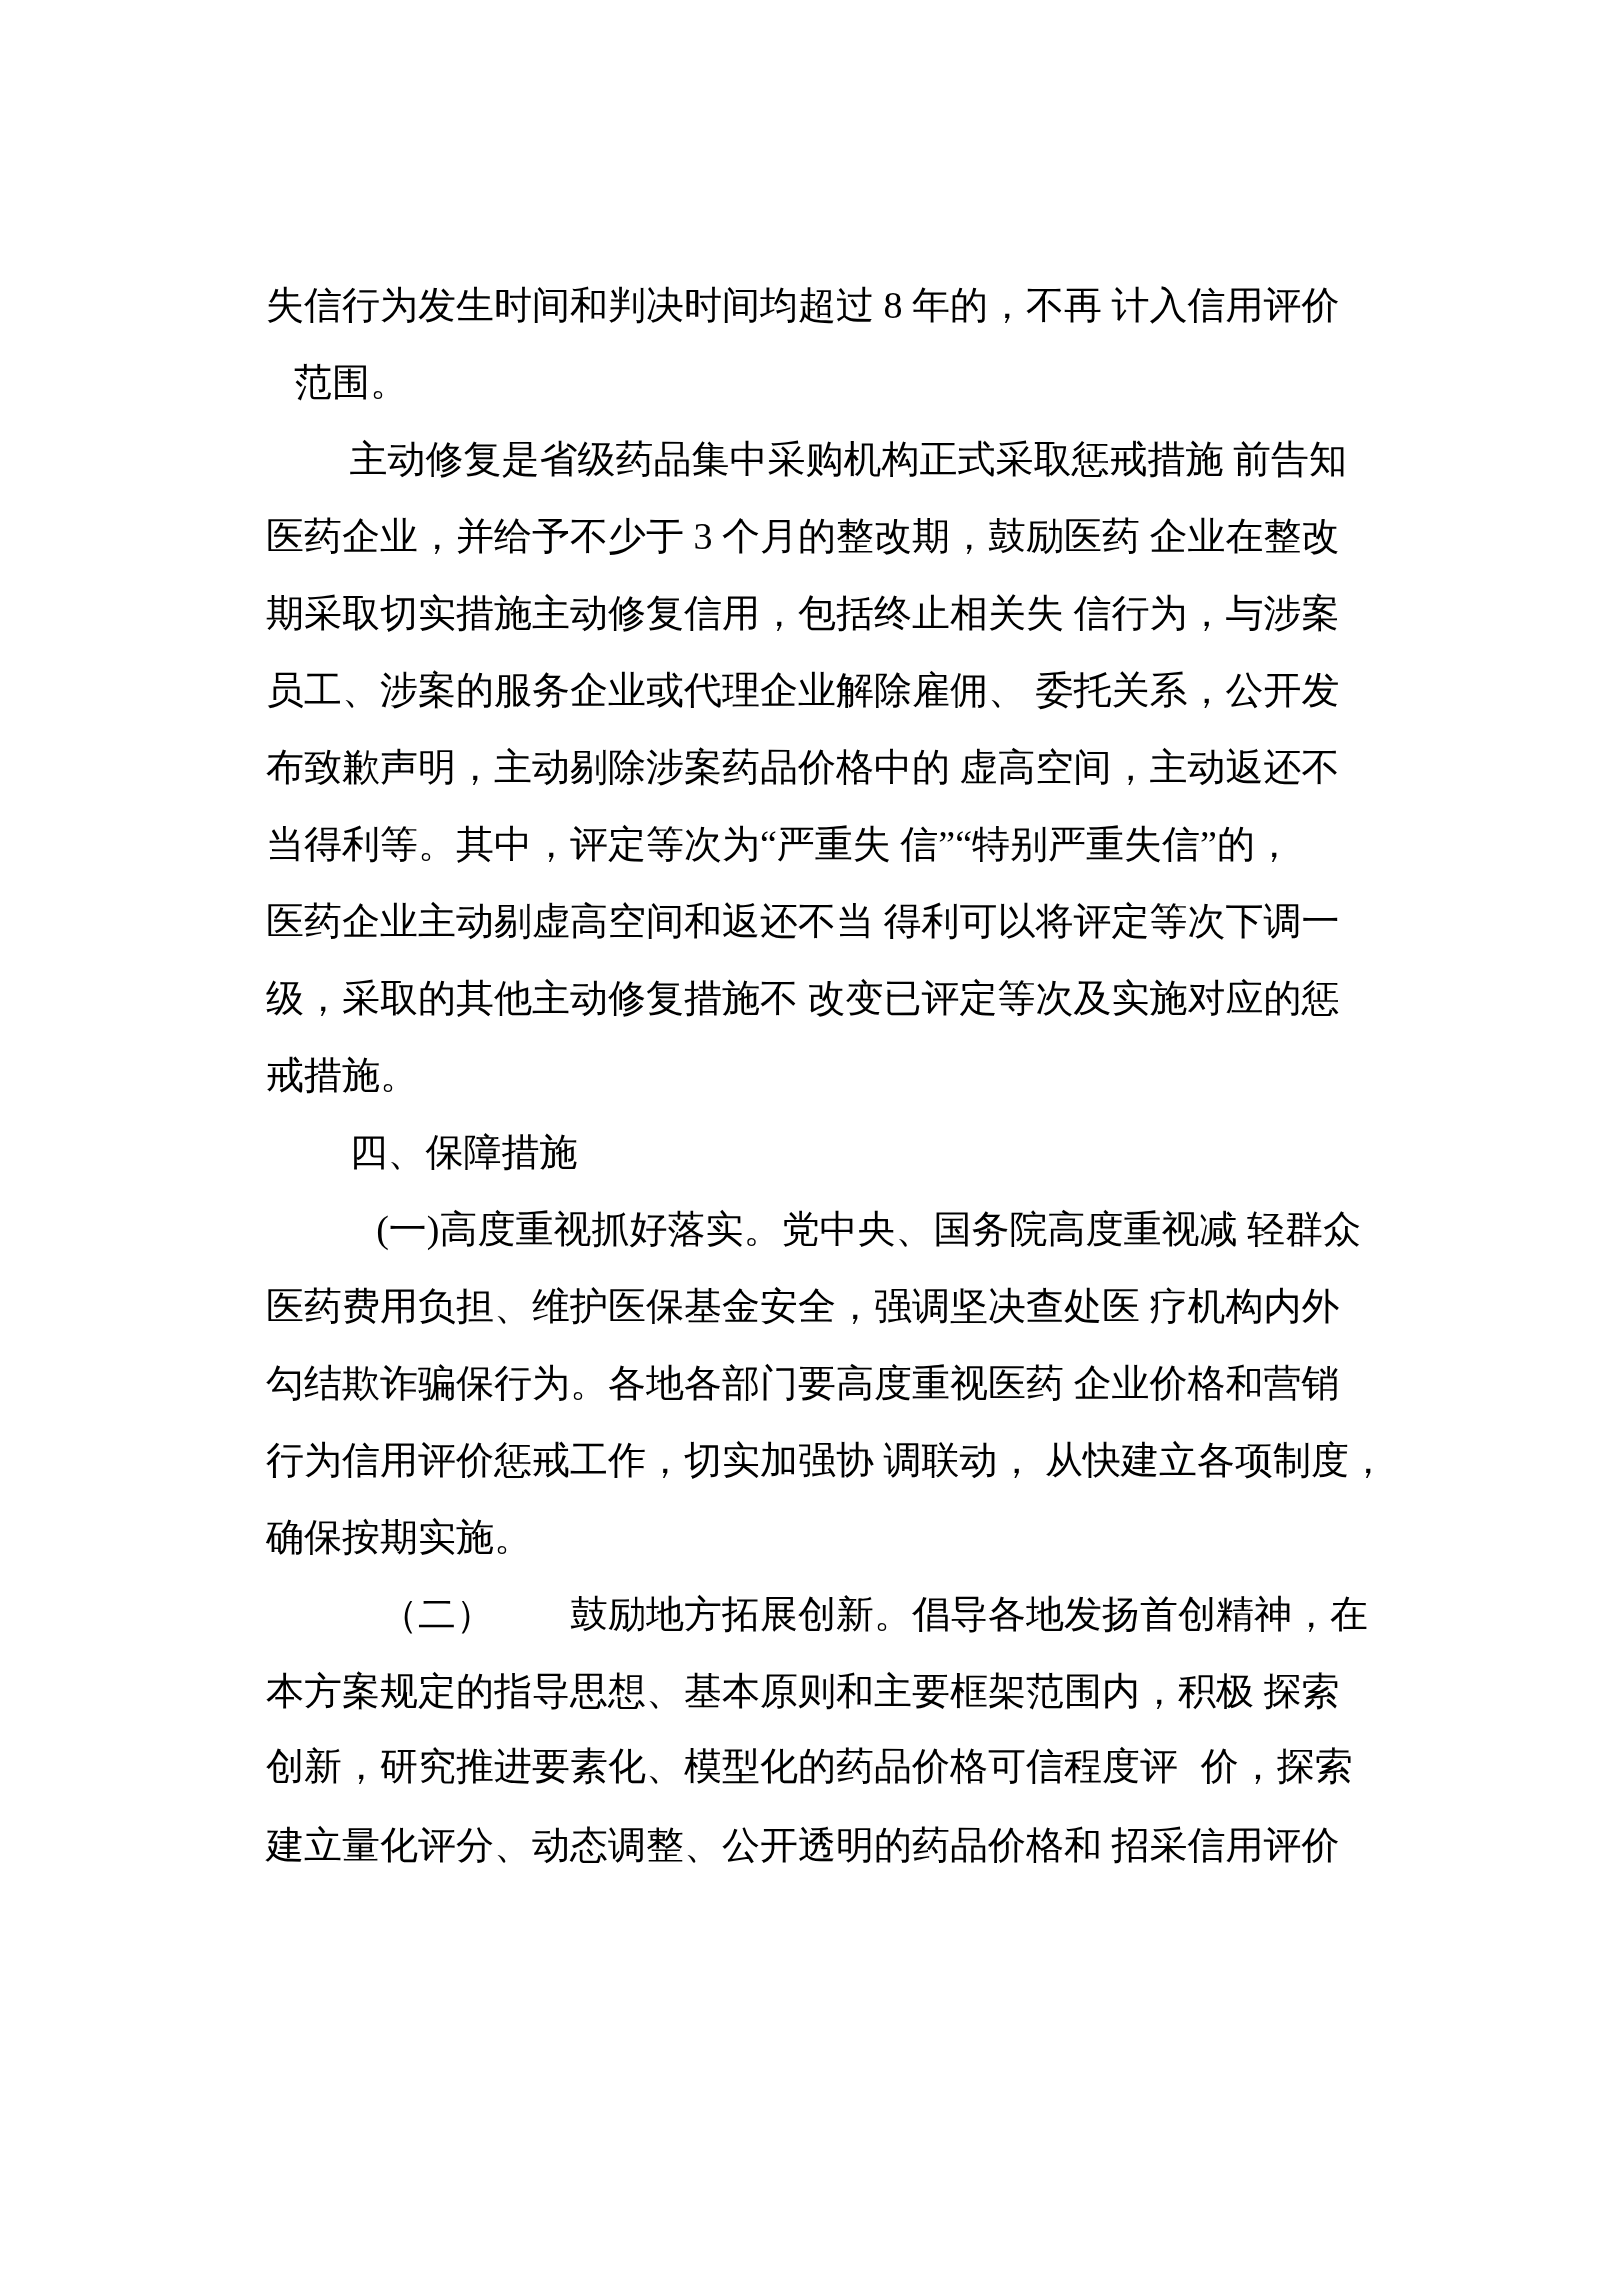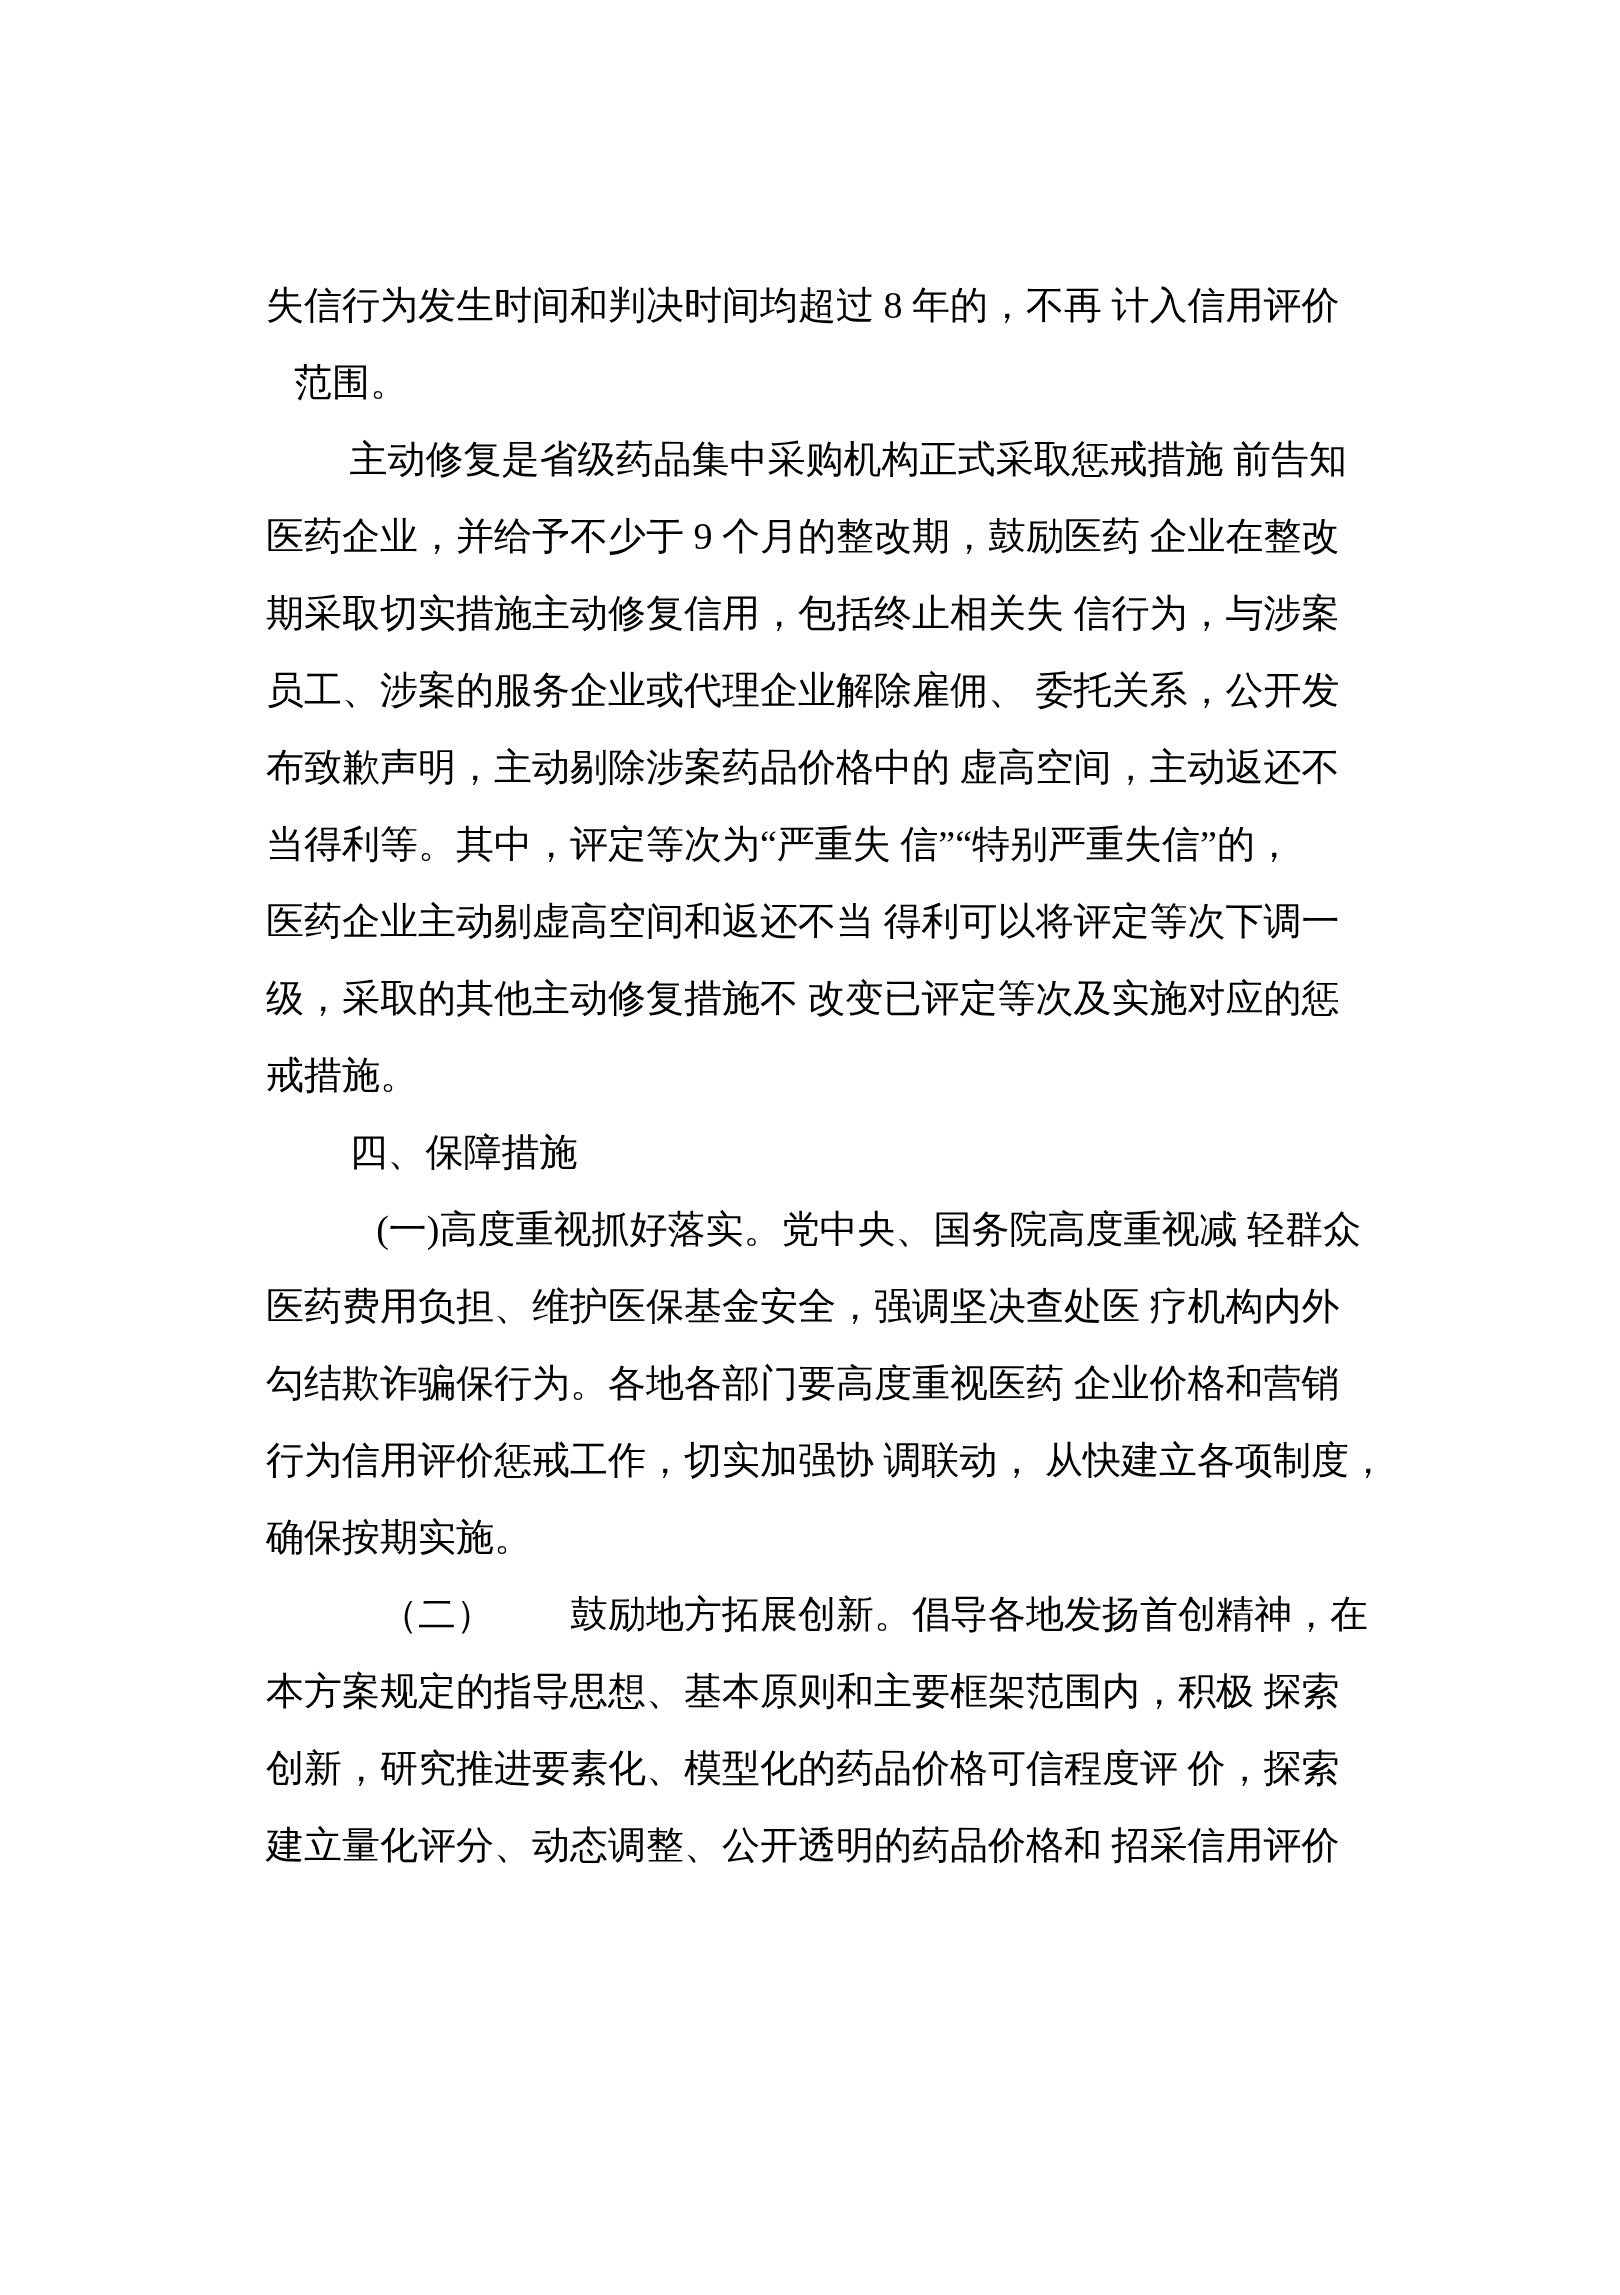--- a/index.html
+++ b/index.html
@@ -36,33 +36,33 @@
   }
 </style>
 </head>
 <body>
 
 <div class="page">
   <div class="text-block" id="text-block">
       <div class="line" style="text-indent: 0em;">失信行为发生时间和判决时间均超过 8 年的，不再 计入信用评价</div>
       <div class="line" style="text-indent: 0em; margin-left: 28px;">范围。</div>
       <div class="line" style="text-indent: 2.2em; text-align: center;">主动修复是省级药品集中采购机构正式采取惩戒措施 前告知</div>
-      <div class="line" style="text-indent: 0em;">医药企业，并给予不少于 9 个月的整改期，鼓励医药 企业在整改</div>
+      <div class="line" style="text-indent: 0em;">医药企业，并给予不少于 3 个月的整改期，鼓励医药 企业在整改</div>
       <div class="line" style="text-indent: 0em;">期采取切实措施主动修复信用，包括终止相关失 信行为，与涉案</div>
       <div class="line" style="text-indent: 0em;">员工、涉案的服务企业或代理企业解除雇佣、 委托关系，公开发</div>
       <div class="line" style="text-indent: 0em;">布致歉声明，主动剔除涉案药品价格中的 虚高空间，主动返还不</div>
       <div class="line" style="text-indent: 0em;">当得利等。其中，评定等次为“严重失 信”“特别严重失信”的，</div>
       <div class="line" style="text-indent: 0em;">医药企业主动剔虚高空间和返还不当 得利可以将评定等次下调一</div>
       <div class="line" style="text-indent: 0em;">级，采取的其他主动修复措施不 改变已评定等次及实施对应的惩</div>
       <div class="line" style="text-indent: 0em;">戒措施。</div>
       <div class="line" style="text-indent: 2.2em;">四、保障措施</div>
       <div class="line" style="text-indent: 2.9em;">(一)高度重视抓好落实。党中央、国务院高度重视减 轻群众</div>
       <div class="line" style="text-indent: 0em;">医药费用负担、维护医保基金安全，强调坚决查处医 疗机构内外</div>
       <div class="line" style="text-indent: 0em;">勾结欺诈骗保行为。各地各部门要高度重视医药 企业价格和营销</div>
       <div class="line" style="text-indent: 0em;">行为信用评价惩戒工作，切实加强协 调联动， 从快建立各项制度，</div>
       <div class="line" style="text-indent: 0em;">确保按期实施。</div>
       <div class="line" style="text-indent: 3em;">（二）　　鼓励地方拓展创新。倡导各地发扬首创精神，在</div>
       <div class="line" style="text-indent: 0em;">本方案规定的指导思想、基本原则和主要框架范围内，积极 探索</div>
-      <div class="line" style="text-indent: 0em;">创新，研究推进要素化、模型化的药品价格可信程度评 价，探索</div>
+      <div class="line" style="text-indent: 0em; font-family: Liberation Mono, monospace;">创新，研究推进要素化、模型化的药品价格可信程度评 价，探索</div>
       <div class="line" style="text-indent: 0em;">建立量化评分、动态调整、公开透明的药品价格和 招采信用评价</div>
     </div>
 </div>
 
 
 </body></html>

